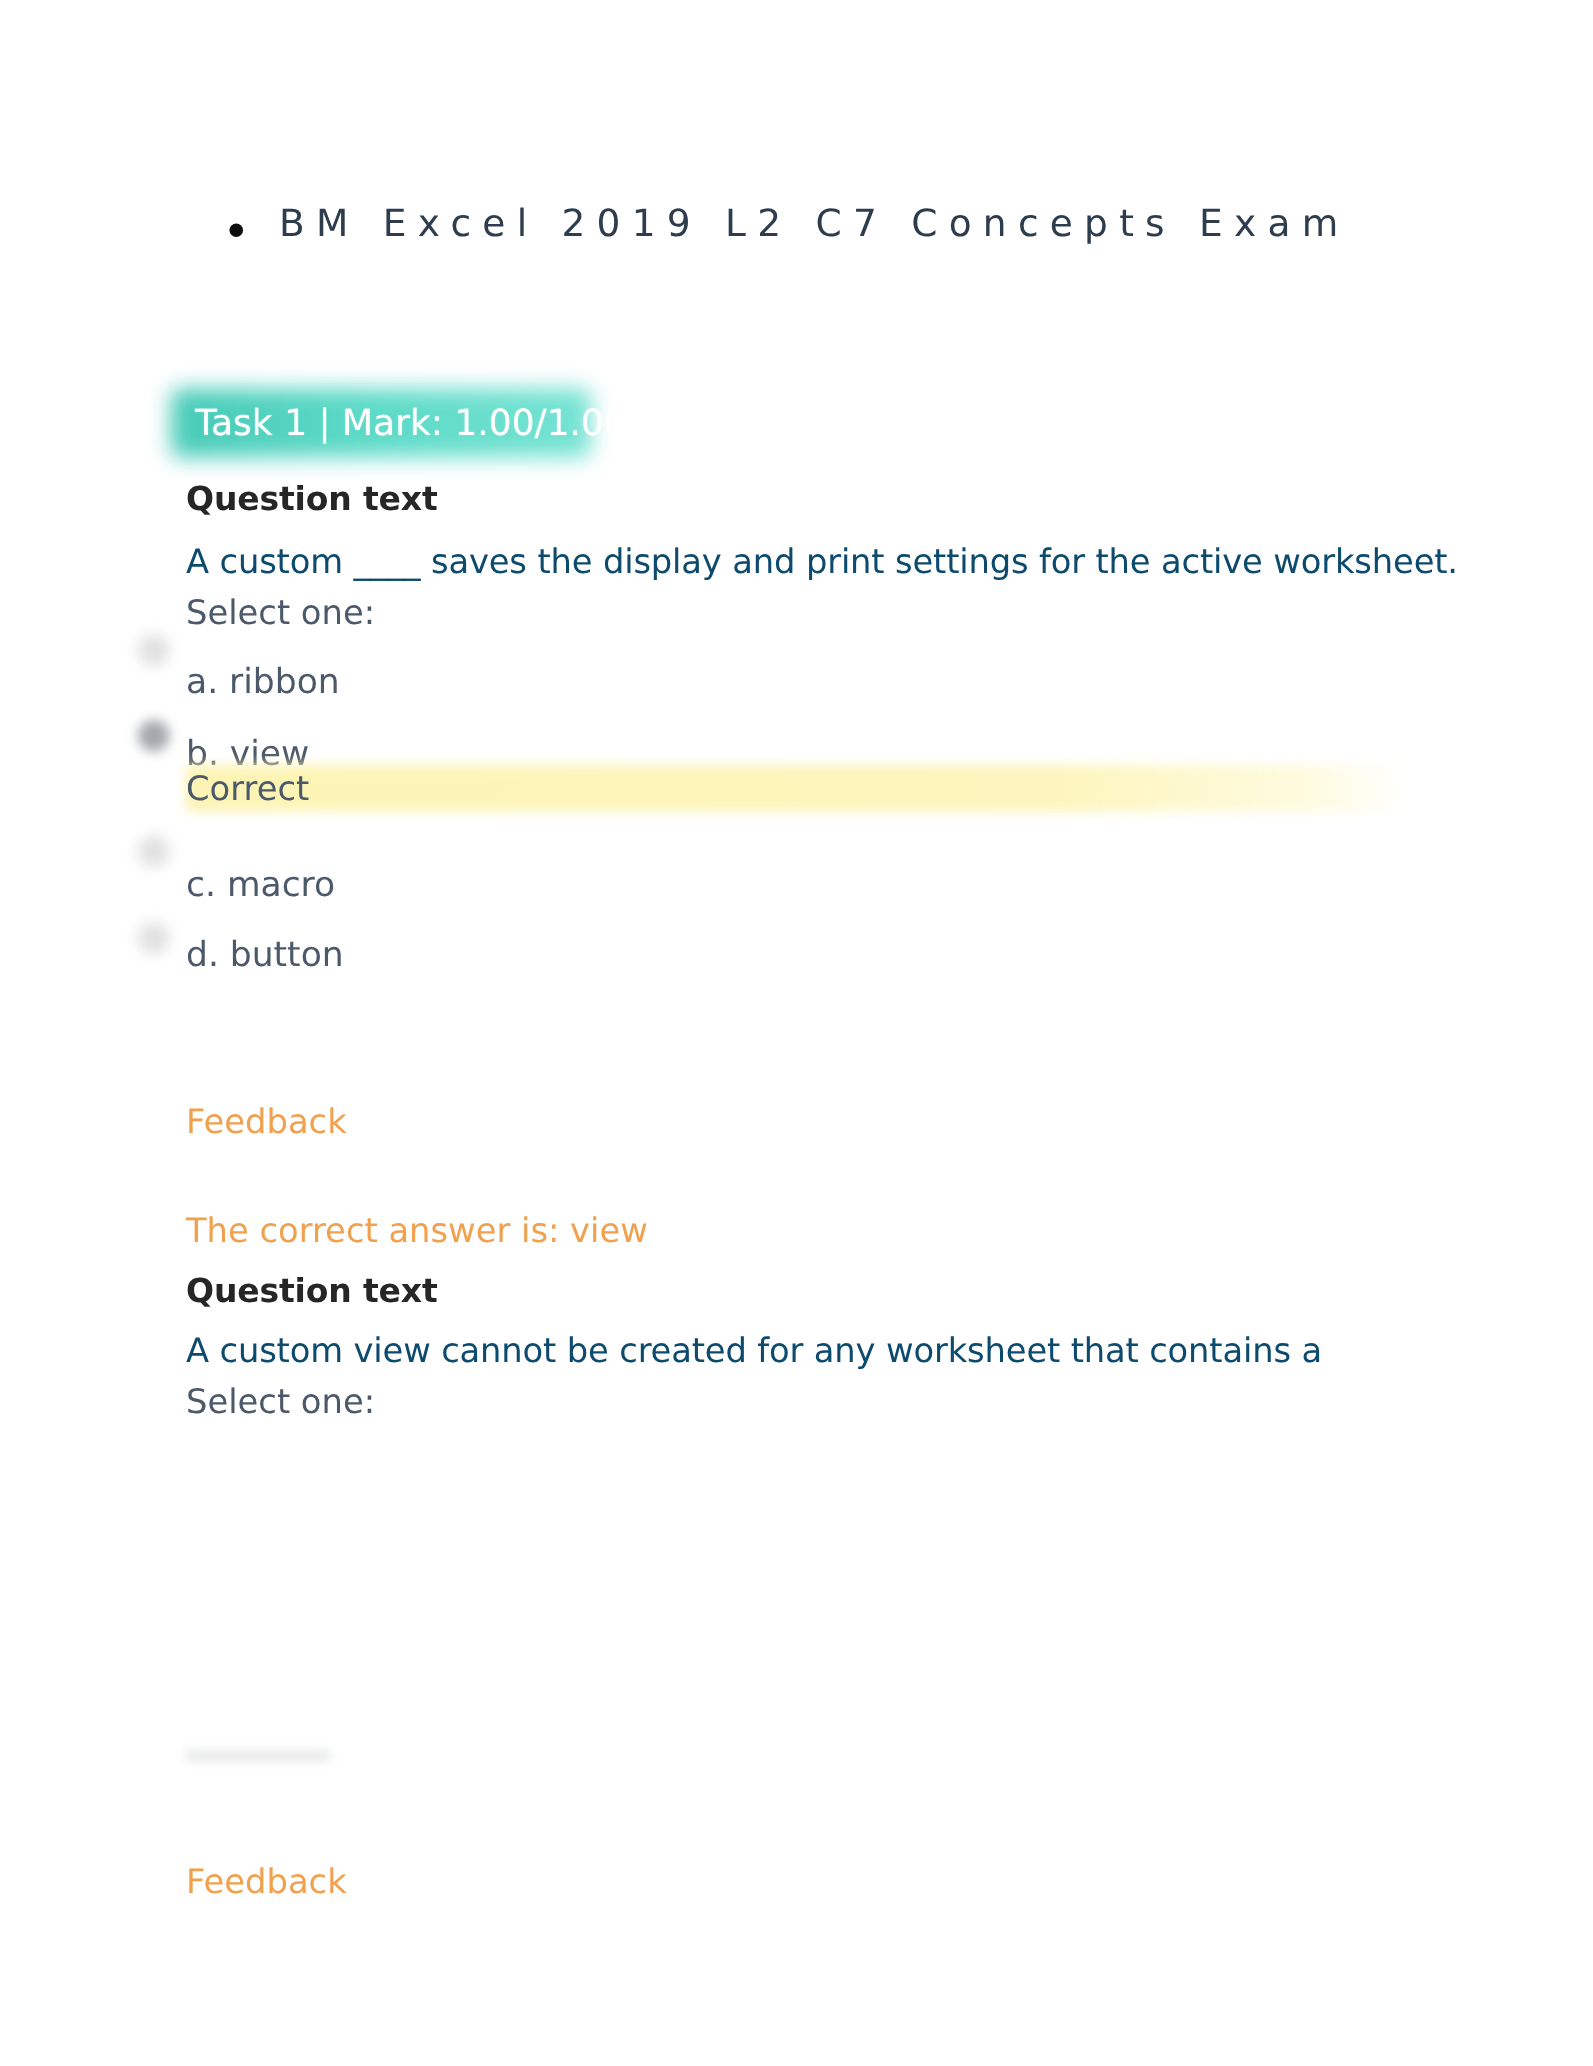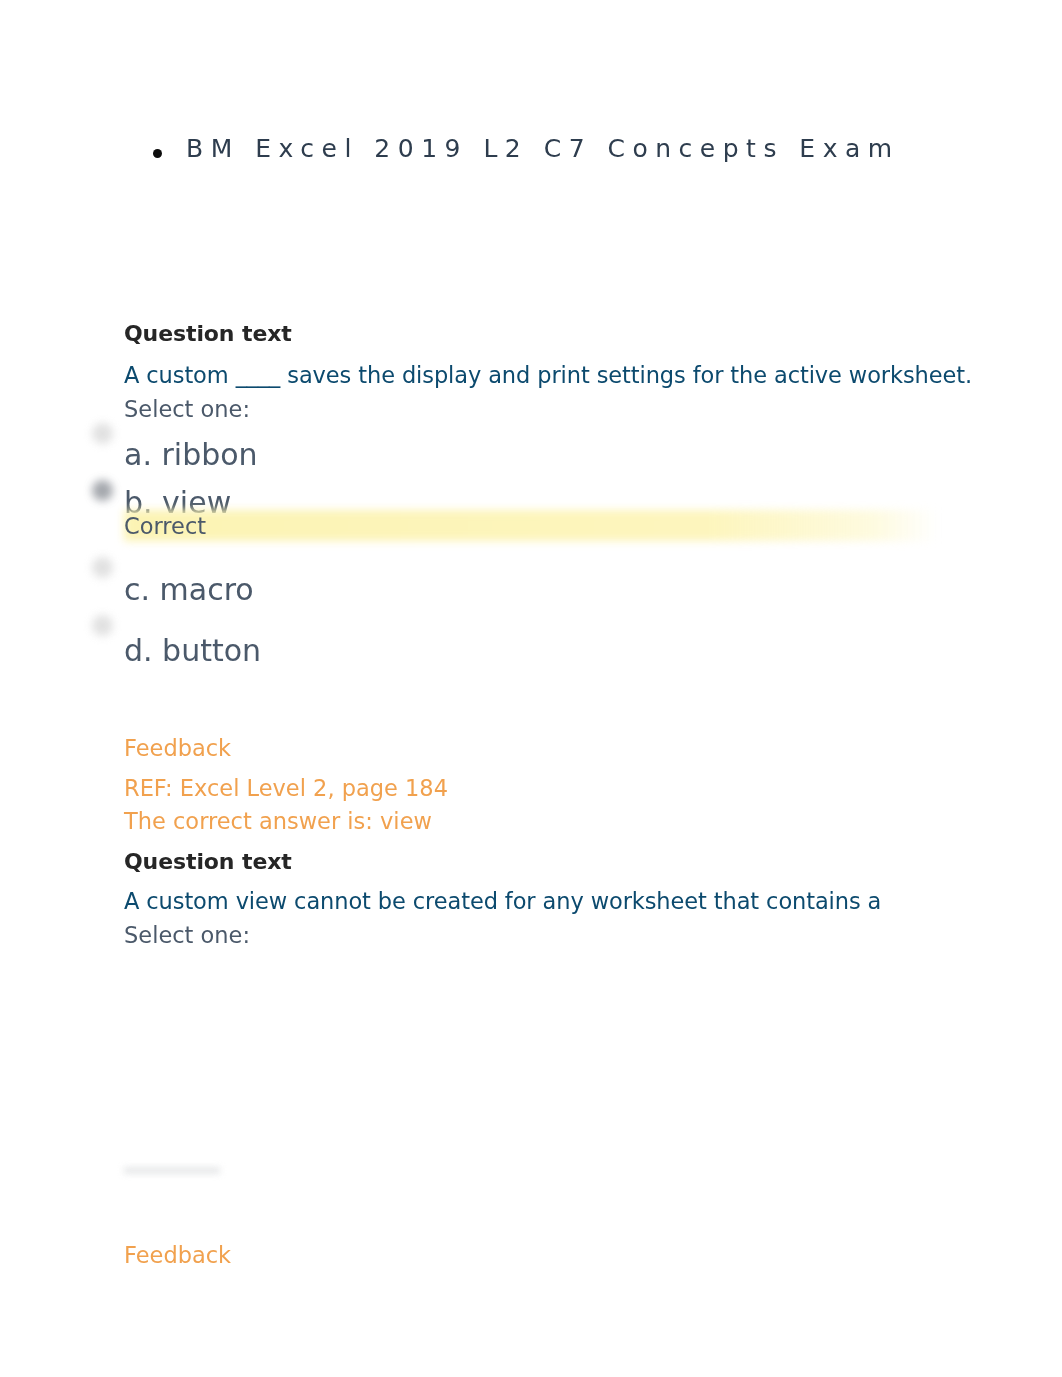--- a/index.html
+++ b/index.html
@@ -109,21 +109,21 @@
     font-size: 22.5px;
     line-height: 35px;
     color: #4b596a;
     white-space: nowrap;
   }
 
   
   .option {
     position: absolute;
     left: 124px;
-    font-size: 30px;
+    font-size: 23px;
     line-height: 30px;
     color: #4b596a;
     white-space: nowrap;
   }
   .radio {
     position: absolute;
     width: 21px;
     height: 21px;
     border-radius: 50%;
     background: #cfcfcf;
@@ -188,40 +188,43 @@
 
 <div class="page">
 
   <ul class="title-list">
     <li class="title-item">
       <span class="title-bullet"></span>
       <span>BM Excel 2019 L2 C7 Concepts Exam</span>
     </li>
   </ul>
 
+  <div class="task-badge-wrap">
+    <div class="task-badge-glow"></div>
+    <span class="task-badge-text">Task 1 | Mark: 1.00/1.00</span>
+  </div>
 
   <div class="q-label" style="top:320px">Question text</div>
   <div class="q-body" style="top:358px">A custom ____ saves the display and print settings for the active worksheet.</div>
   <div class="q-select" style="top:392px">Select one:</div>
 
   <span class="radio" style="left:92px; top:423px"></span>
   <span class="radio selected" style="left:92px; top:480px"></span>
   <span class="radio" style="left:92px; top:557px"></span>
   <span class="radio" style="left:92px; top:615px"></span>
 
   <div class="option" style="top:440px">a. ribbon</div>
   <div class="option" style="top:488px">b. view</div>
   <div class="option" style="top:575px">c. macro</div>
-  <div class="option" style="top:636px">d. button</div>
+  <div class="option" style="top:622px">d. button</div>
 
   <div class="correct-band"></div>
   <div class="correct-text">Correct</div>
 
   <div class="fb" style="top:684px">Feedback</div>
-  <div class="fb" style="top:724px">REF: Excel Level 2, page 184</div>
   <div class="fb" style="top:757px">The correct answer is: view</div>
 
   <div class="q-label" style="top:848px">Question text</div>
   <div class="q-body" style="top:884px">A custom view cannot be created for any worksheet that contains a</div>
   <div class="q-select" style="top:918px">Select one:</div>
 
   <div class="divider"></div>
 
   <div class="fb" style="top:1191px">Feedback</div>
 

